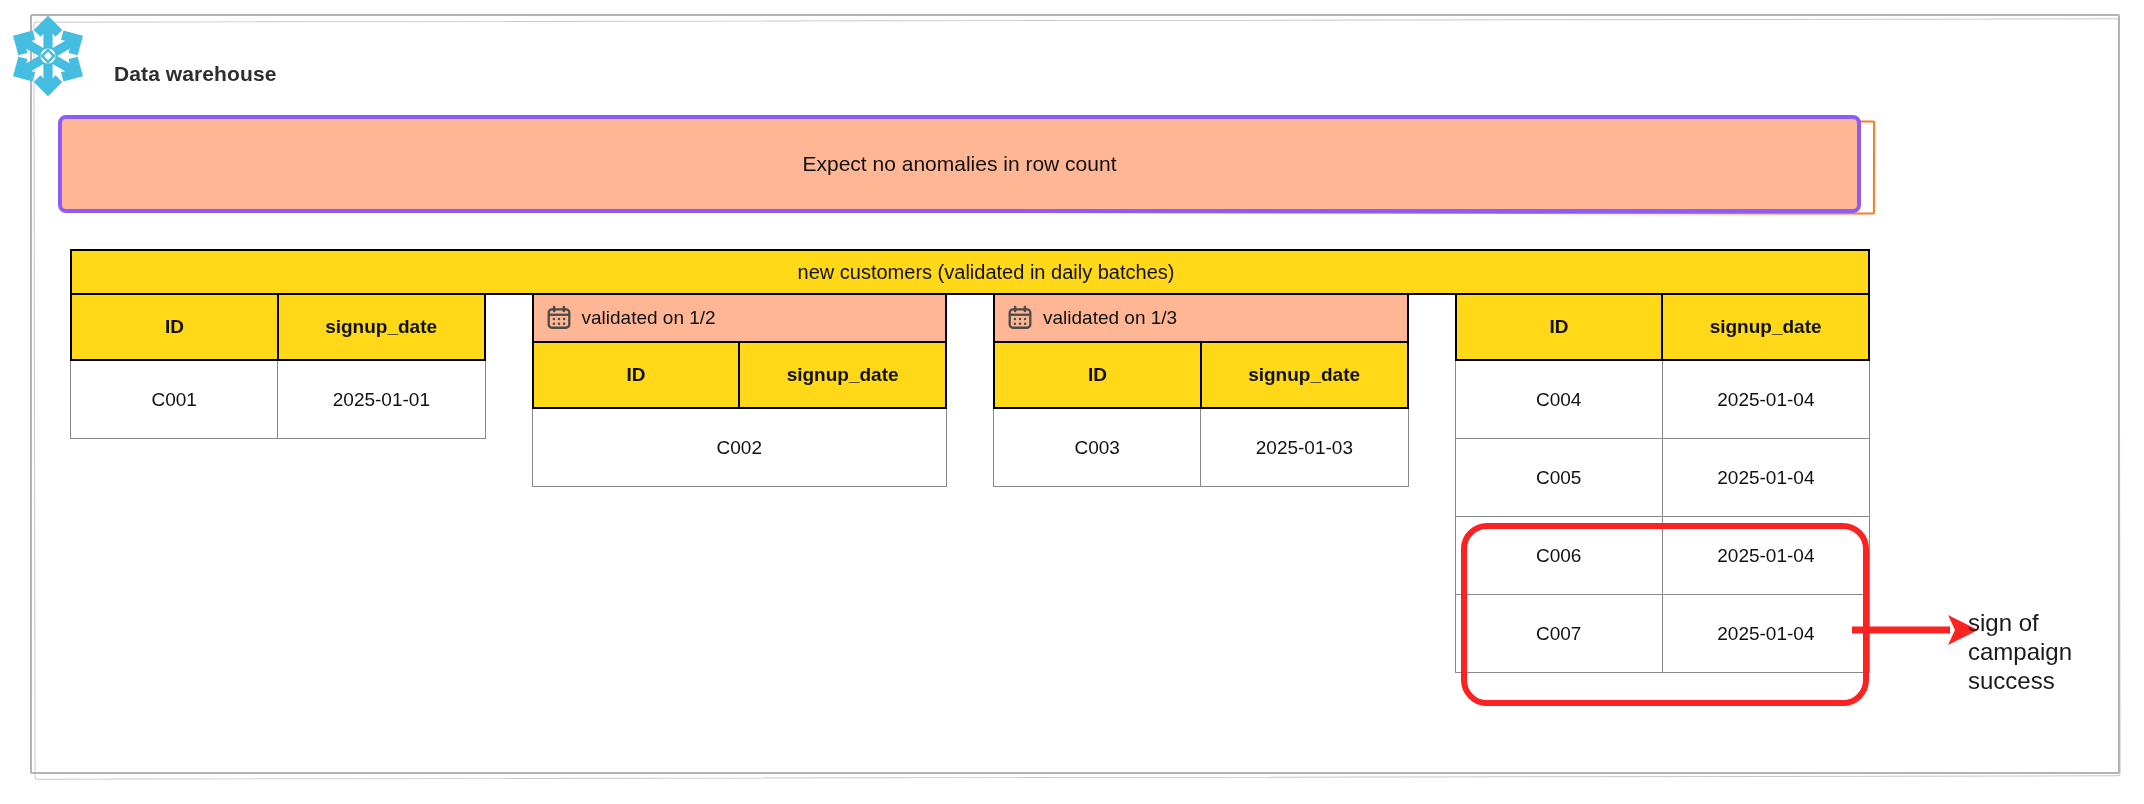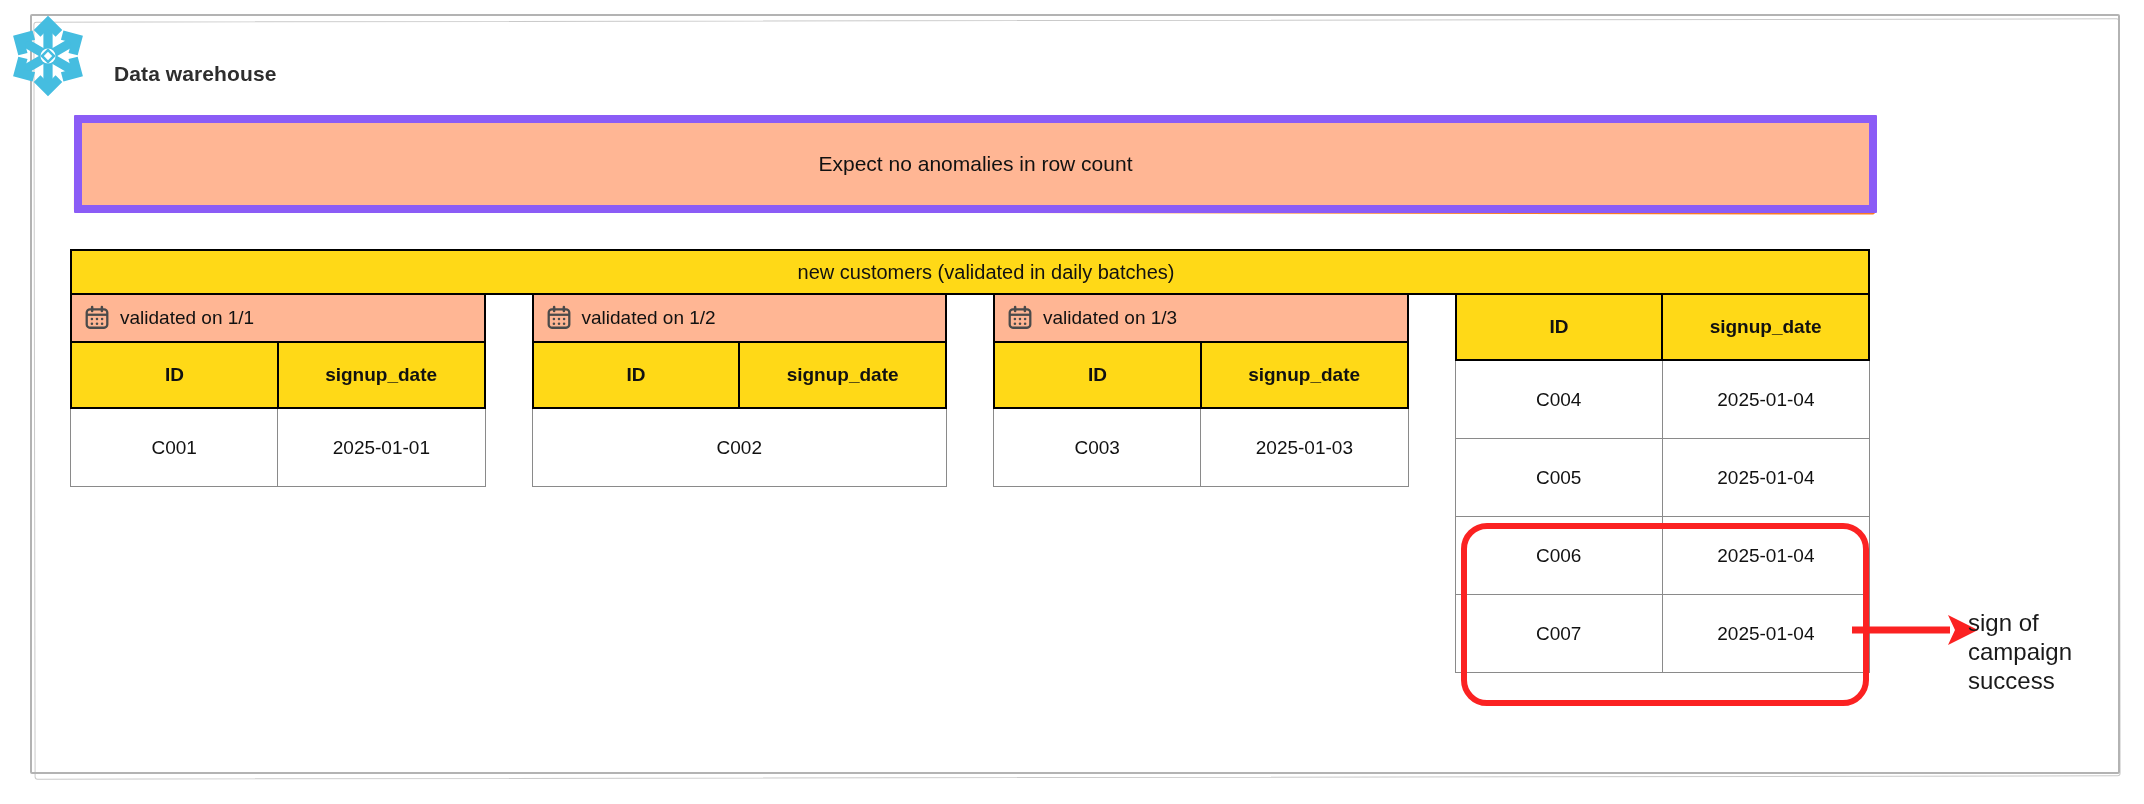--- a/index.html
+++ b/index.html
@@ -64,28 +64,28 @@
     font-weight: bold;
     color: #2e2e2e;
     letter-spacing: 0.1px;
     white-space: nowrap;
     z-index: 6;
   }
 
   
   .banner {
     position: absolute;
-    left: 74px;
+    left: 58px;
     top: 115px;
     width: 1803px;
     height: 98px;
     box-sizing: border-box;
     background: #ffb694;
-    border: 8px solid #8b5cf6;
-    border-radius: 1px;
+    border: 4px solid #8b5cf6;
+    border-radius: 8px;
     display: flex;
     align-items: center;
     justify-content: center;
     z-index: 4;
   }
   .banner-shadow {
     position: absolute;
     left: 74px;
     top: 119px;
     width: 1801px;
@@ -267,35 +267,20 @@
   <div class="banner">
     <span class="banner-label">Expect no anomalies in row count</span>
   </div>
 
   <div class="table-wrap">
     <div class="table-title">new customers (validated in daily batches)</div>
 
     <div class="batch-row">
 
       <div class="batch-col">
-        <div class="batch-head">
-          <svg class="cal-icon" viewBox="0 0 24 24">
-            <rect x="2.5" y="4" width="19" height="17" rx="3" fill="none" stroke="#4a4a4a" stroke-width="2.1"></rect>
-            <line x1="2.5" y1="9" x2="21.5" y2="9" stroke="#4a4a4a" stroke-width="2.1"></line>
-            <line x1="7.5" y1="1.8" x2="7.5" y2="5.6" stroke="#4a4a4a" stroke-width="2.3" stroke-linecap="round"></line>
-            <line x1="16.5" y1="1.8" x2="16.5" y2="5.6" stroke="#4a4a4a" stroke-width="2.3" stroke-linecap="round"></line>
-            <circle cx="7.3" cy="13" r="1.18" fill="#4a4a4a"></circle>
-            <circle cx="12" cy="13" r="1.18" fill="#4a4a4a"></circle>
-            <circle cx="16.7" cy="13" r="1.18" fill="#4a4a4a"></circle>
-            <circle cx="7.3" cy="17.3" r="1.18" fill="#4a4a4a"></circle>
-            <circle cx="12" cy="17.3" r="1.18" fill="#4a4a4a"></circle>
-            <circle cx="16.7" cy="17.3" r="1.18" fill="#4a4a4a"></circle>
-          </svg>
-          <span class="batch-head-label">validated on 1/1</span>
-        </div>
         <div class="col-head">
           <div class="cell">ID</div>
           <div class="cell">signup_date</div>
         </div>
         <div class="data-row">
           <div class="cell">C001</div>
           <div class="cell">2025-01-01</div>
         </div>
       </div>
 

